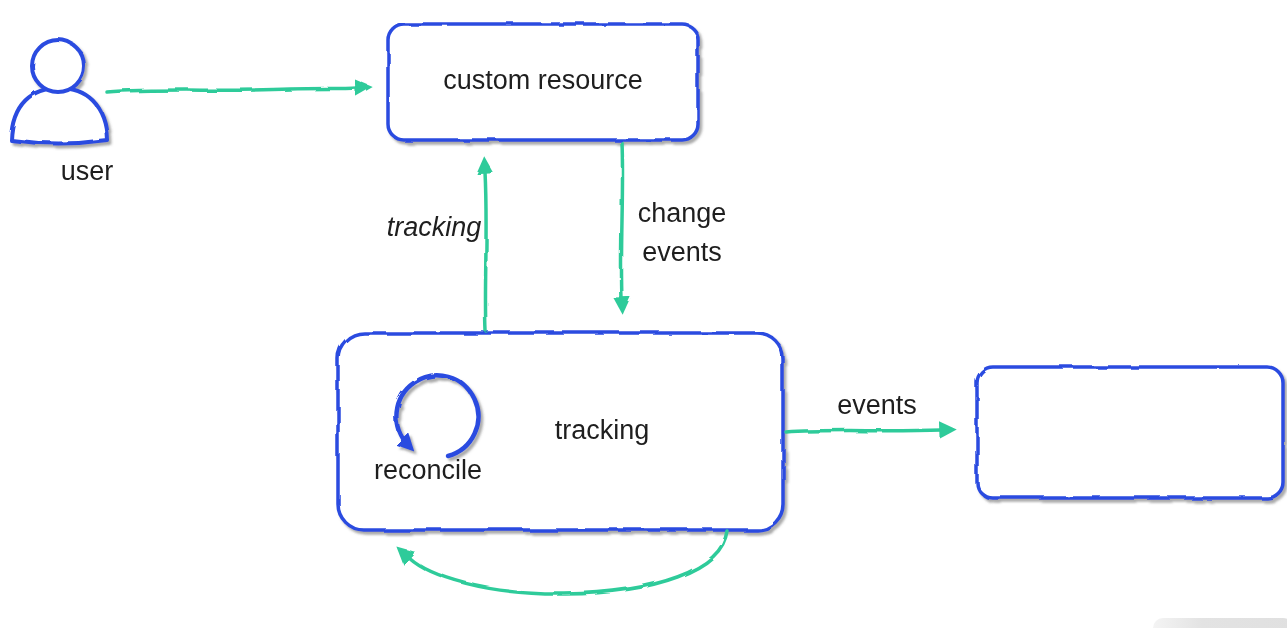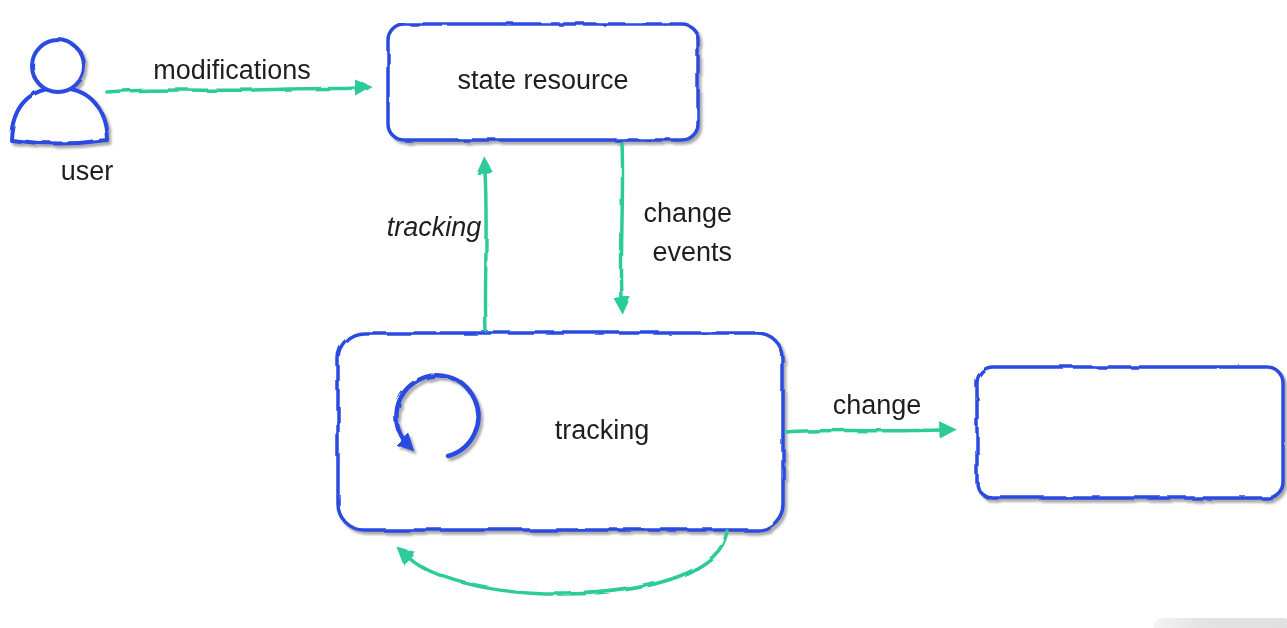--- a/index.html
+++ b/index.html
@@ -17,21 +17,21 @@
   .canvas svg{position:absolute;left:0;top:0;}
   .node-shape{fill:var(--node-fill);stroke:var(--blue);stroke-width:3.5;}
   .person{fill:var(--node-fill);stroke:var(--blue);stroke-width:4;stroke-linejoin:round;}
   .garrow{fill:none;stroke:var(--arrow);stroke-width:3.5;stroke-linecap:round;}
   .barrow{fill:none;stroke:var(--blue);stroke-width:4.5;stroke-linecap:round;}
   .mg{fill:var(--arrow);} .mb{fill:var(--blue);}
   .lbl{
     position:absolute;font-size:27px;line-height:1.2;white-space:nowrap;
     transform:translate(-50%,-50%);text-align:center;
   }
-  .lbl.block{transform:none;white-space:normal;text-align:right;}
+  .lbl.block{transform:none;white-space:normal;text-align:center;}
 </style>
 </head>
 <body>
 
 <div class="canvas">
 
   <svg width="1287" height="628" viewBox="0 0 1287 628">
     <defs>
       <filter id="sketch" filterUnits="userSpaceOnUse" x="-10" y="-10" width="1310" height="650">
         <feTurbulence type="fractalNoise" baseFrequency="0.035" numOctaves="2" seed="2" result="n"></feTurbulence>
@@ -70,28 +70,28 @@
     <path class="garrow" d="M 486 331 C 484 290 488 230 485 172" marker-end="url(#ah-green)" filter="url(#sketch)"></path>
     <path class="garrow" d="M 622 143 C 624 190 620 250 622 299" marker-end="url(#ah-green)" filter="url(#sketch)"></path>
     <path class="garrow" d="M 786 432 C 830 429 885 432 941 430" marker-end="url(#ah-green)" filter="url(#sketch)"></path>
     <path class="garrow" d="M 727 531 C 722 570 655 593 565 594 C 488 595 430 577 408 557" marker-end="url(#ah-green)" filter="url(#sketch)"></path>
 
     <rect x="1153" y="618" width="140" height="30" rx="10" fill="url(#cornerGrad)"></rect>
   </svg>
 
   <div class="lbl" style="left:59px;top:171px;margin-left:28px;">user</div>
 
-  <div class="lbl" style="left:232px;top:70px;">modifications</div>
 
-  <div class="lbl" style="left:543px;top:80px;">state resource</div>
+  <div class="lbl" style="left:543px;top:80px;">custom resource</div>
 
   <div class="lbl" style="left:434px;top:227px;font-style:italic;">tracking</div>
 
   <div class="lbl block" style="left:632px;top:194px;width:100px;line-height:39px;">change events</div>
 
   <div class="lbl" style="left:602px;top:430px;">tracking</div>
 
+  <div class="lbl" style="left:428px;top:470px;">reconcile</div>
 
-  <div class="lbl" style="left:877px;top:405px;">change</div>
+  <div class="lbl" style="left:877px;top:405px;">events</div>
 
 
 
 </div>
 
 </body></html>

